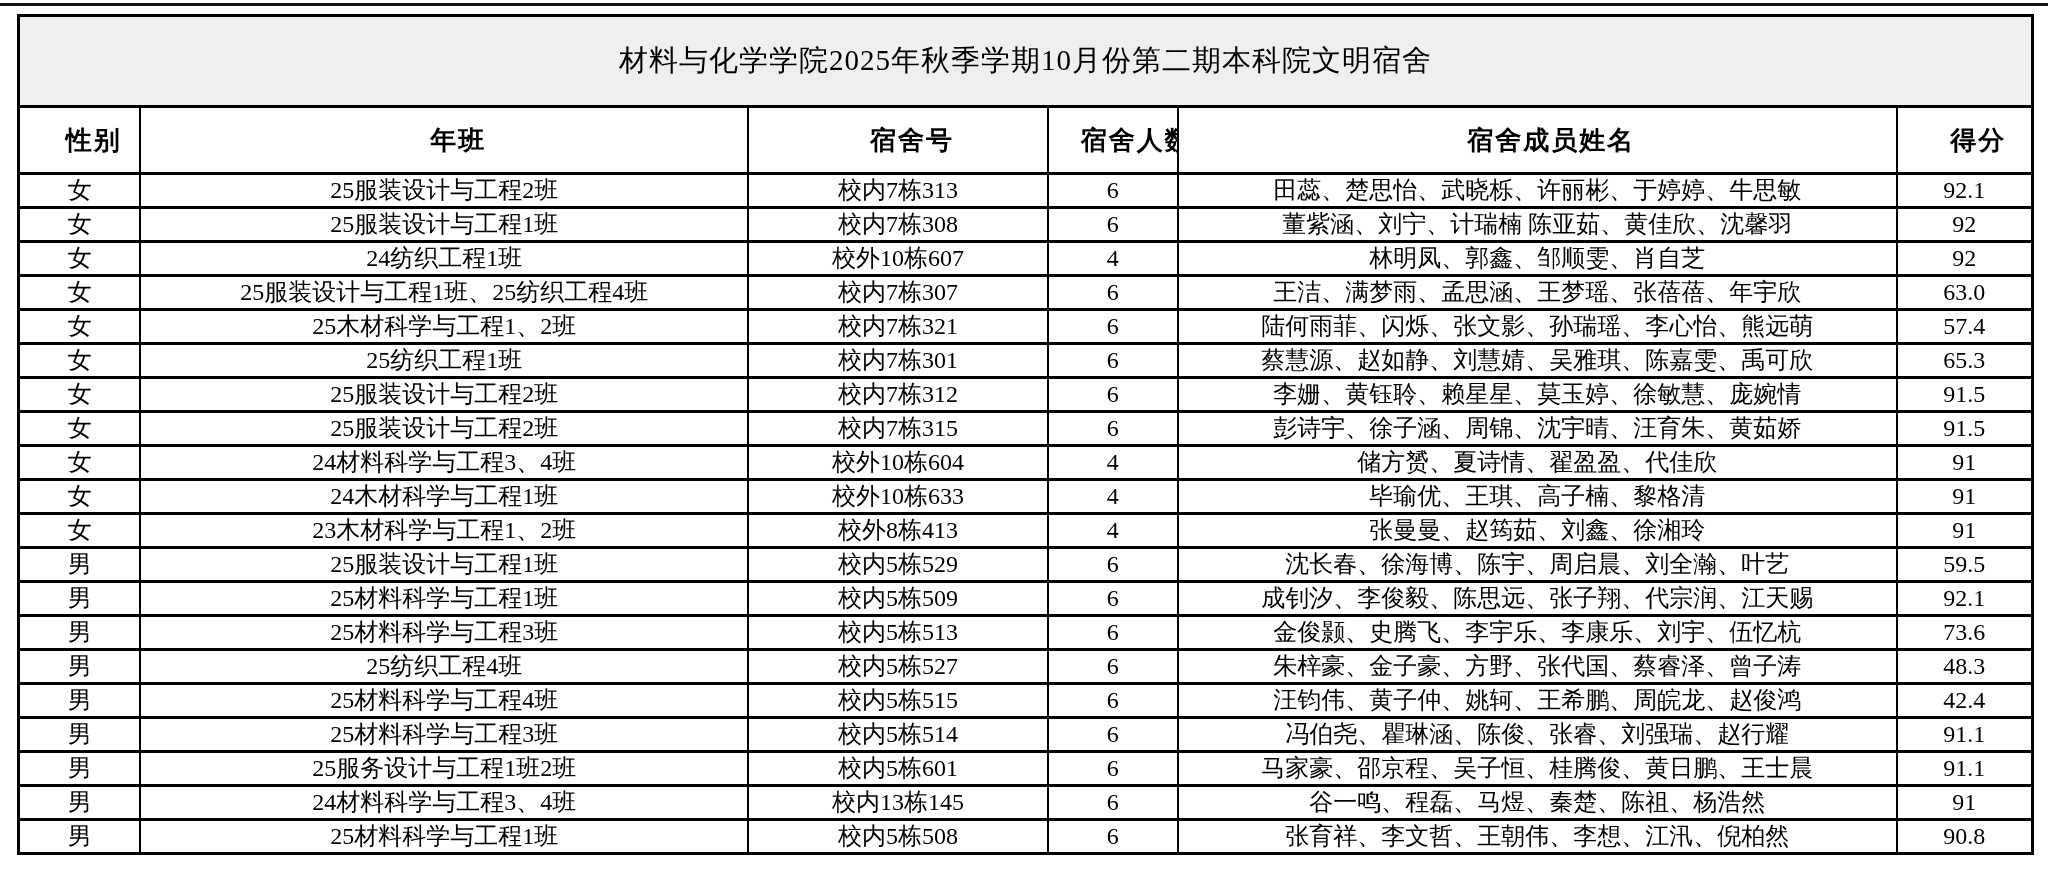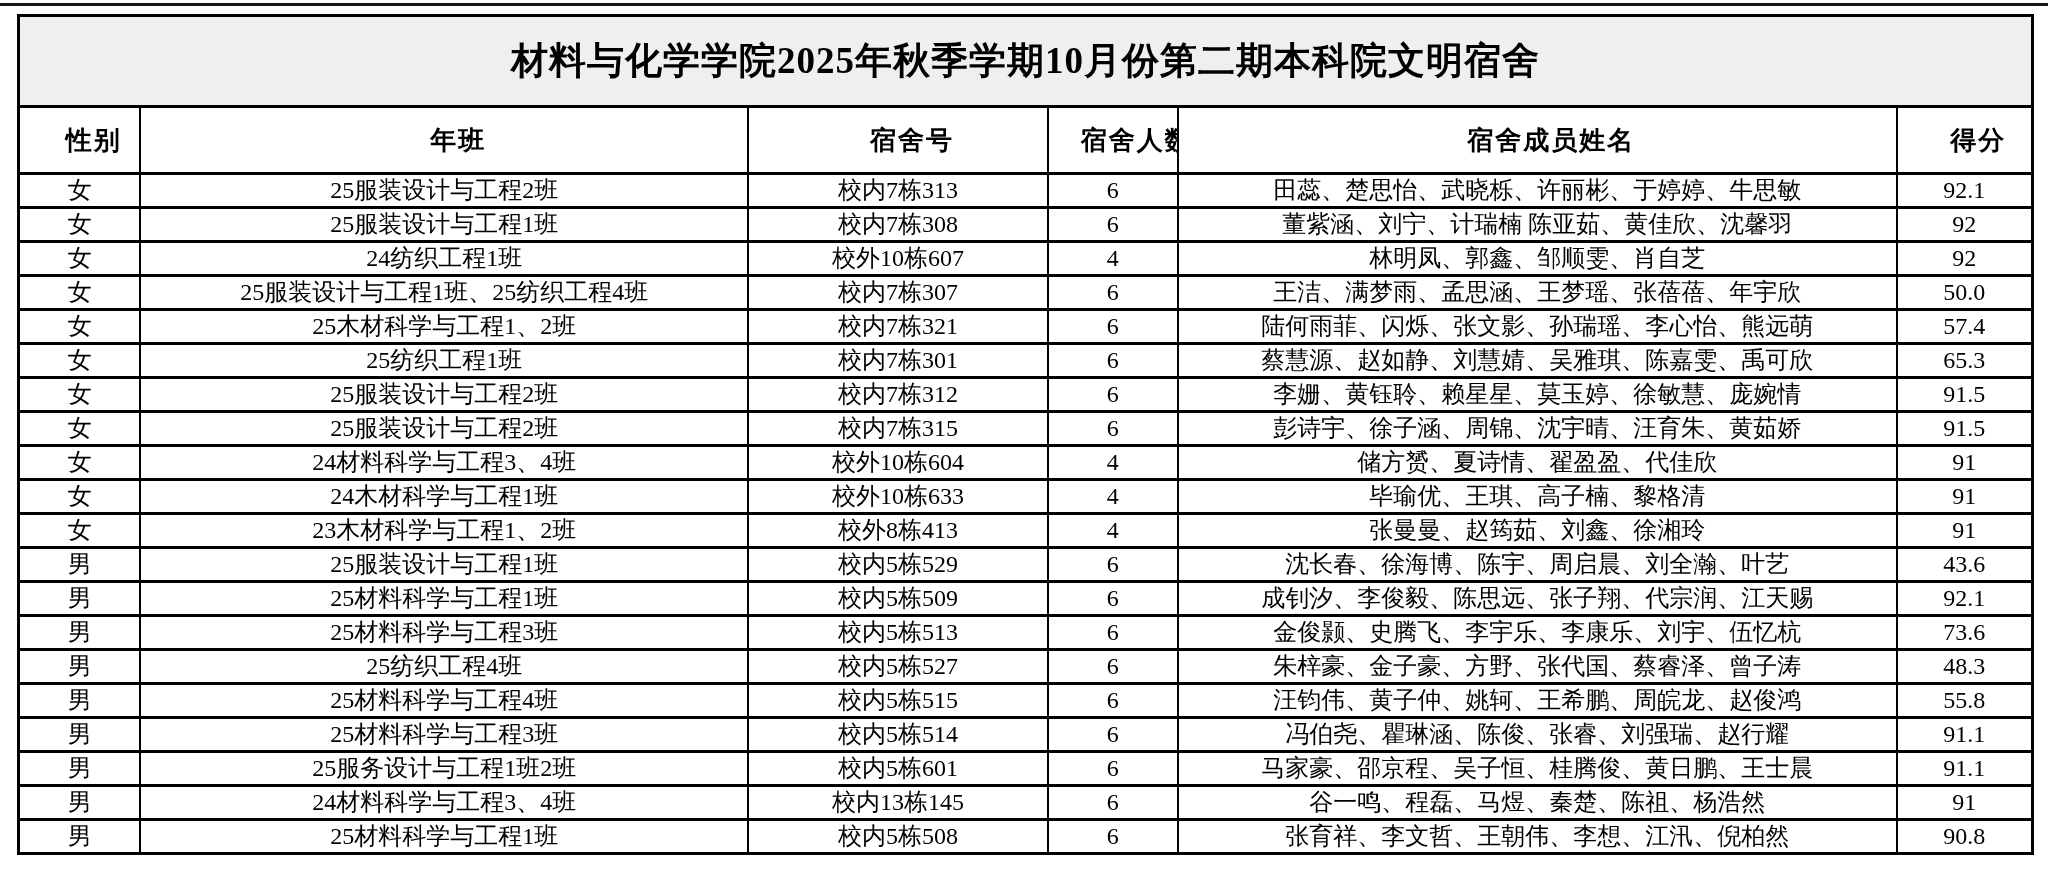--- a/index.html
+++ b/index.html
@@ -16,21 +16,21 @@
     border:3px solid #000;
   }
   .dorm-table th,.dorm-table td{
     border-left:2px solid #000;border-right:2px solid #000;
     border-top:3px solid #000;border-bottom:3px solid #000;
     text-align:center;vertical-align:middle;
     padding:0 4px;overflow:hidden;white-space:nowrap;
   }
   tr.title-row th{
     height:88px;background:#efefef;
-    font-size:37px;font-weight:bold;letter-spacing:1px;
+    font-size:29px;font-weight:normal;letter-spacing:1px;
   }
   tr.header-row th{
     height:64px;background:#ffffff;
     font-size:26px;font-weight:bold;letter-spacing:2px;padding-left:32px;
   }
   .dorm-table tbody td{
     height:31px;font-size:24px;line-height:1.05;background:#fff;
   }
 </style>
 </head>
@@ -85,21 +85,21 @@
           <td>4</td>
           <td>林明凤、郭鑫、邹顺雯、肖自芝</td>
           <td>92</td>
         </tr>
         <tr>
           <td>女</td>
           <td>25服装设计与工程1班、25纺织工程4班</td>
           <td>校内7栋307</td>
           <td>6</td>
           <td>王洁、满梦雨、孟思涵、王梦瑶、张蓓蓓、年宇欣</td>
-          <td>50.0</td>
+          <td>63.0</td>
         </tr>
         <tr>
           <td>女</td>
           <td>25木材科学与工程1、2班</td>
           <td>校内7栋321</td>
           <td>6</td>
           <td>陆何雨菲、闪烁、张文影、孙瑞瑶、李心怡、熊远萌</td>
           <td>57.4</td>
         </tr>
         <tr>
@@ -149,21 +149,21 @@
           <td>4</td>
           <td>张曼曼、赵筠茹、刘鑫、徐湘玲</td>
           <td>91</td>
         </tr>
         <tr>
           <td>男</td>
           <td>25服装设计与工程1班</td>
           <td>校内5栋529</td>
           <td>6</td>
           <td>沈长春、徐海博、陈宇、周启晨、刘全瀚、叶艺</td>
-          <td>43.6</td>
+          <td>59.5</td>
         </tr>
         <tr>
           <td>男</td>
           <td>25材料科学与工程1班</td>
           <td>校内5栋509</td>
           <td>6</td>
           <td>成钊汐、李俊毅、陈思远、张子翔、代宗润、江天赐</td>
           <td>92.1</td>
         </tr>
         <tr>
@@ -181,21 +181,21 @@
           <td>6</td>
           <td>朱梓豪、金子豪、方野、张代国、蔡睿泽、曾子涛</td>
           <td>48.3</td>
         </tr>
         <tr>
           <td>男</td>
           <td>25材料科学与工程4班</td>
           <td>校内5栋515</td>
           <td>6</td>
           <td>汪钧伟、黄子仲、姚轲、王希鹏、周皖龙、赵俊鸿</td>
-          <td>55.8</td>
+          <td>42.4</td>
         </tr>
         <tr>
           <td>男</td>
           <td>25材料科学与工程3班</td>
           <td>校内5栋514</td>
           <td>6</td>
           <td>冯伯尧、瞿琳涵、陈俊、张睿、刘强瑞、赵行耀</td>
           <td>91.1</td>
         </tr>
         <tr>

